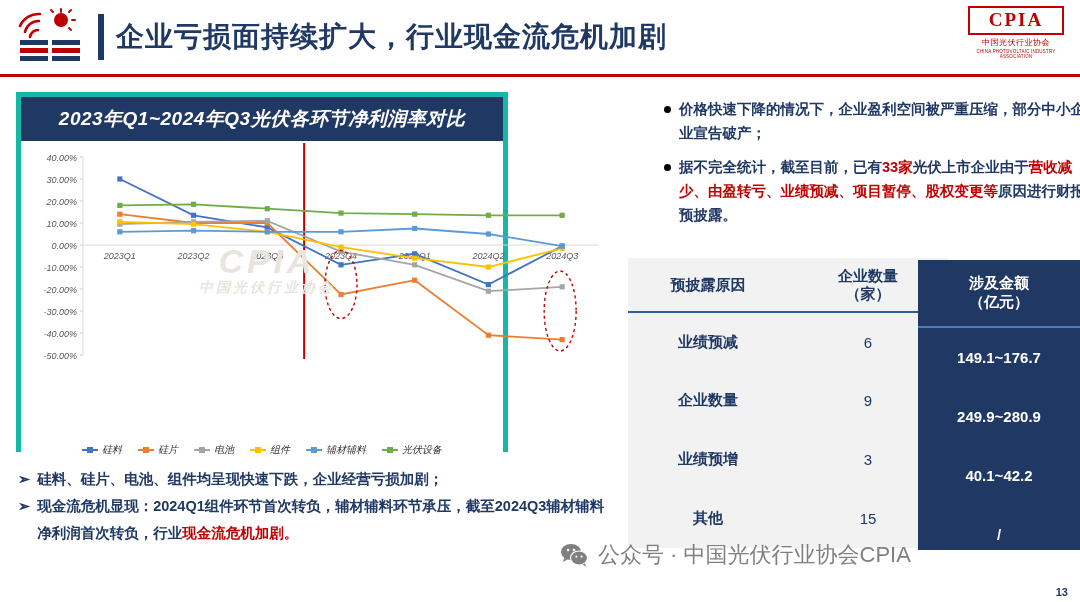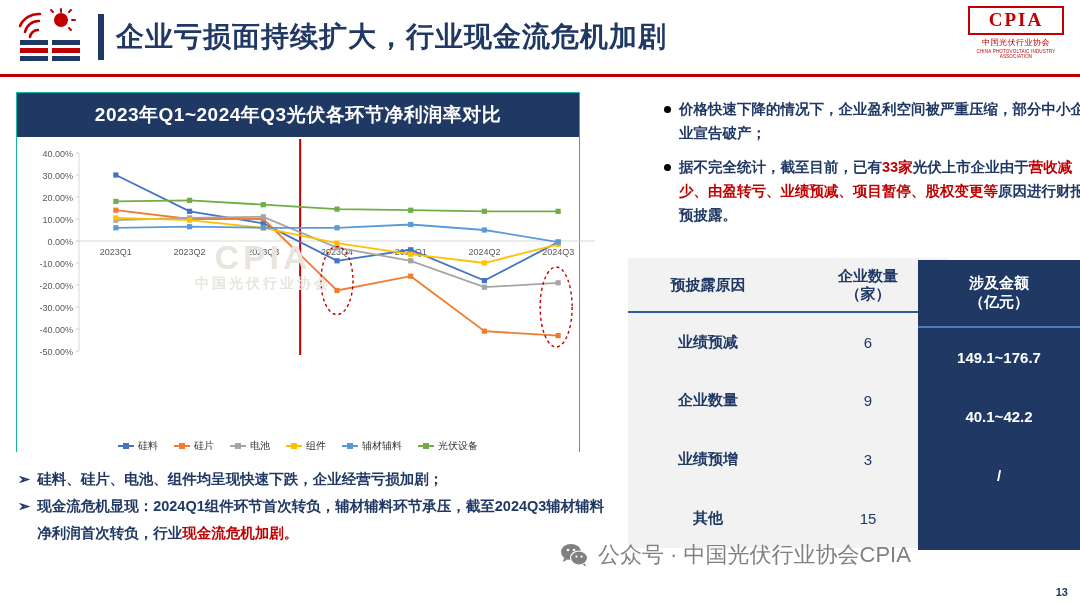--- a/index.html
+++ b/index.html
@@ -44,22 +44,22 @@
   }
   .cpia-logo .cpia-cn {
     color: #c00000; font-size: 8px; margin-top: 2px; letter-spacing: 0.5px;
   }
   .cpia-logo .cpia-en {
     color: #c00000; font-size: 4.5px; margin-top: 1px; letter-spacing: 0.2px;
   }
 
   
   .chart-panel {
-    position: absolute; left: 16px; top: 92px; width: 564px; height: 360px;
-    background: #ffffff; border: 1px solid #14b8a6;
+    position: absolute; left: 16px; top: 92px; width: 492px; height: 360px;
+    background: #ffffff; border: 5px solid #14b8a6; font-style: italic;
   }
   .chart-title {
     height: 44px; background: #1f3864; color: #ffffff;
     font-size: 19px; font-weight: bold;
     display: flex; align-items: center; justify-content: center;
     letter-spacing: 0.5px;
   }
   .chart-body { position: relative; height: 316px; background: #fff; }
   .watermark {
     position: absolute; left: 178px; top: 102px;
@@ -365,20 +365,21 @@
         </tr>
       </tbody>
   </table>
   <div class="amount-col">
     <div class="amount-head">
       <div>涉及金额</div>
       <div>（亿元）</div>
     </div>
     <div id="amounts">
         <div class="amount-cell">149.1~176.7</div>
+        <div class="amount-cell">249.9~280.9</div>
         <div class="amount-cell">40.1~42.2</div>
         <div class="amount-cell">/</div>
       </div>
   </div>
 </div>
 
 <div class="notes" id="notes">
     <div class="note-row">
       <span class="arrow">➢</span>
       <span><span>硅料、硅片、电池、组件均呈现快速下跌，企业经营亏损加剧；</span></span>

